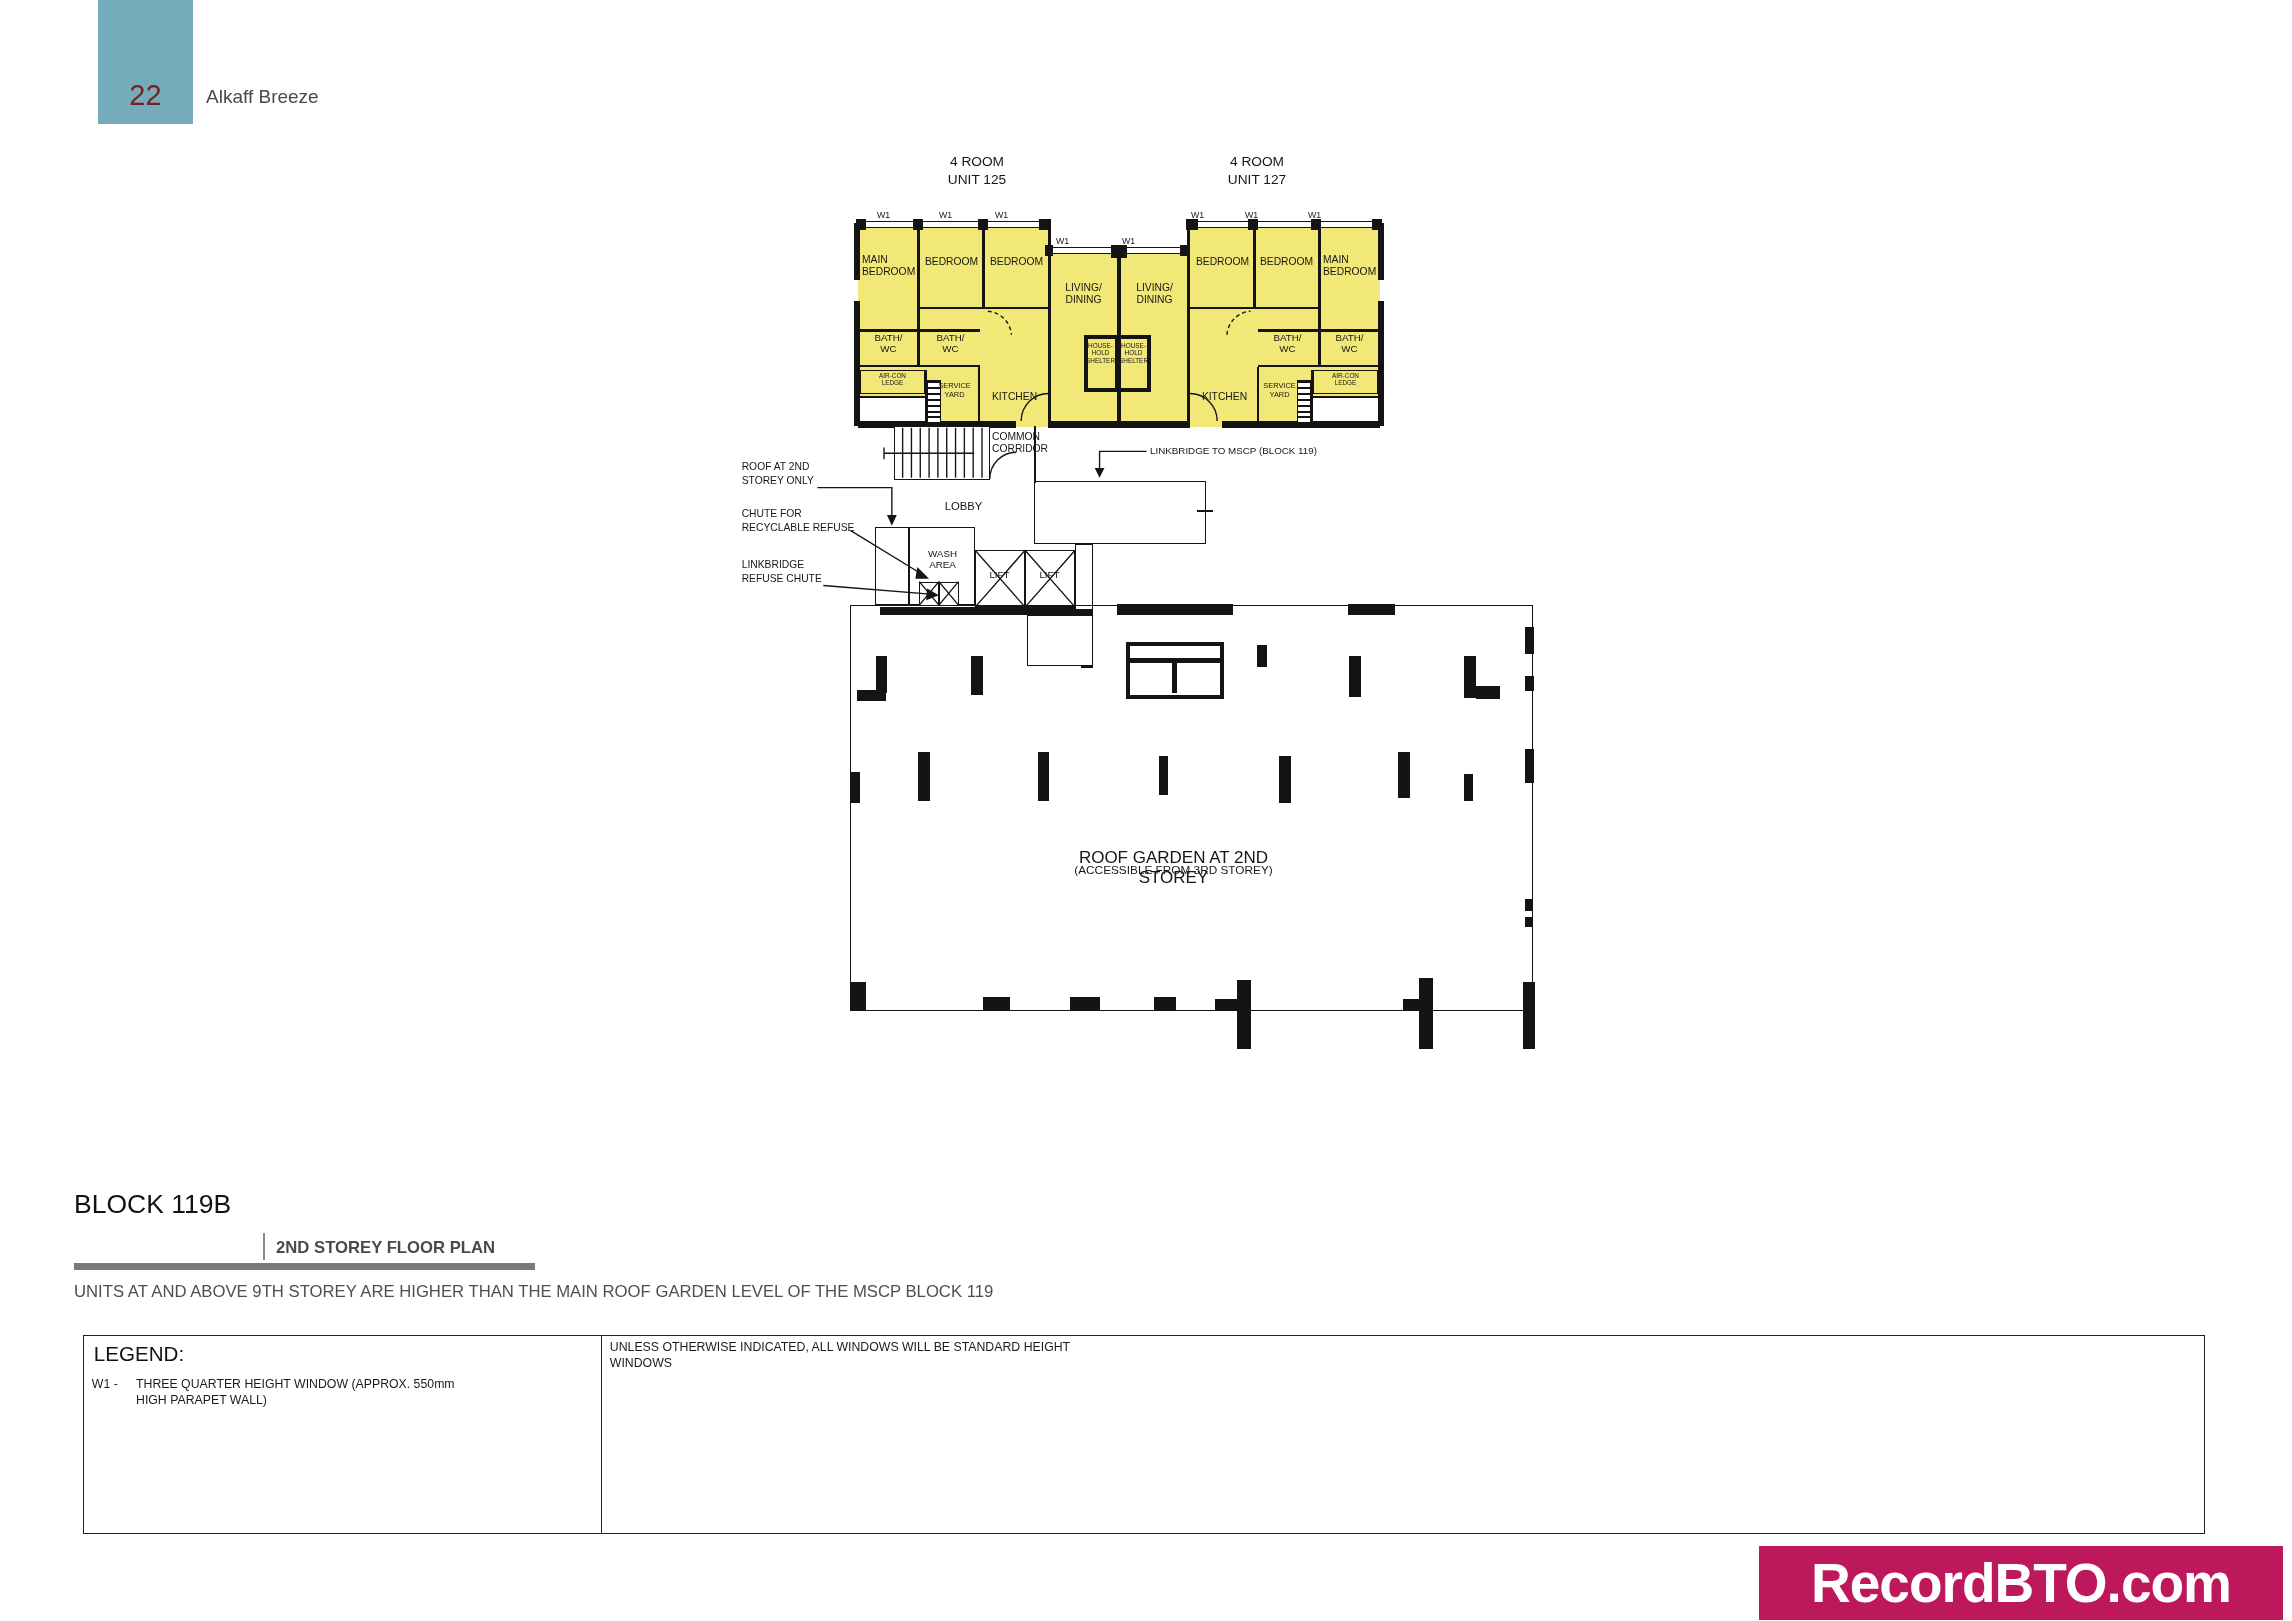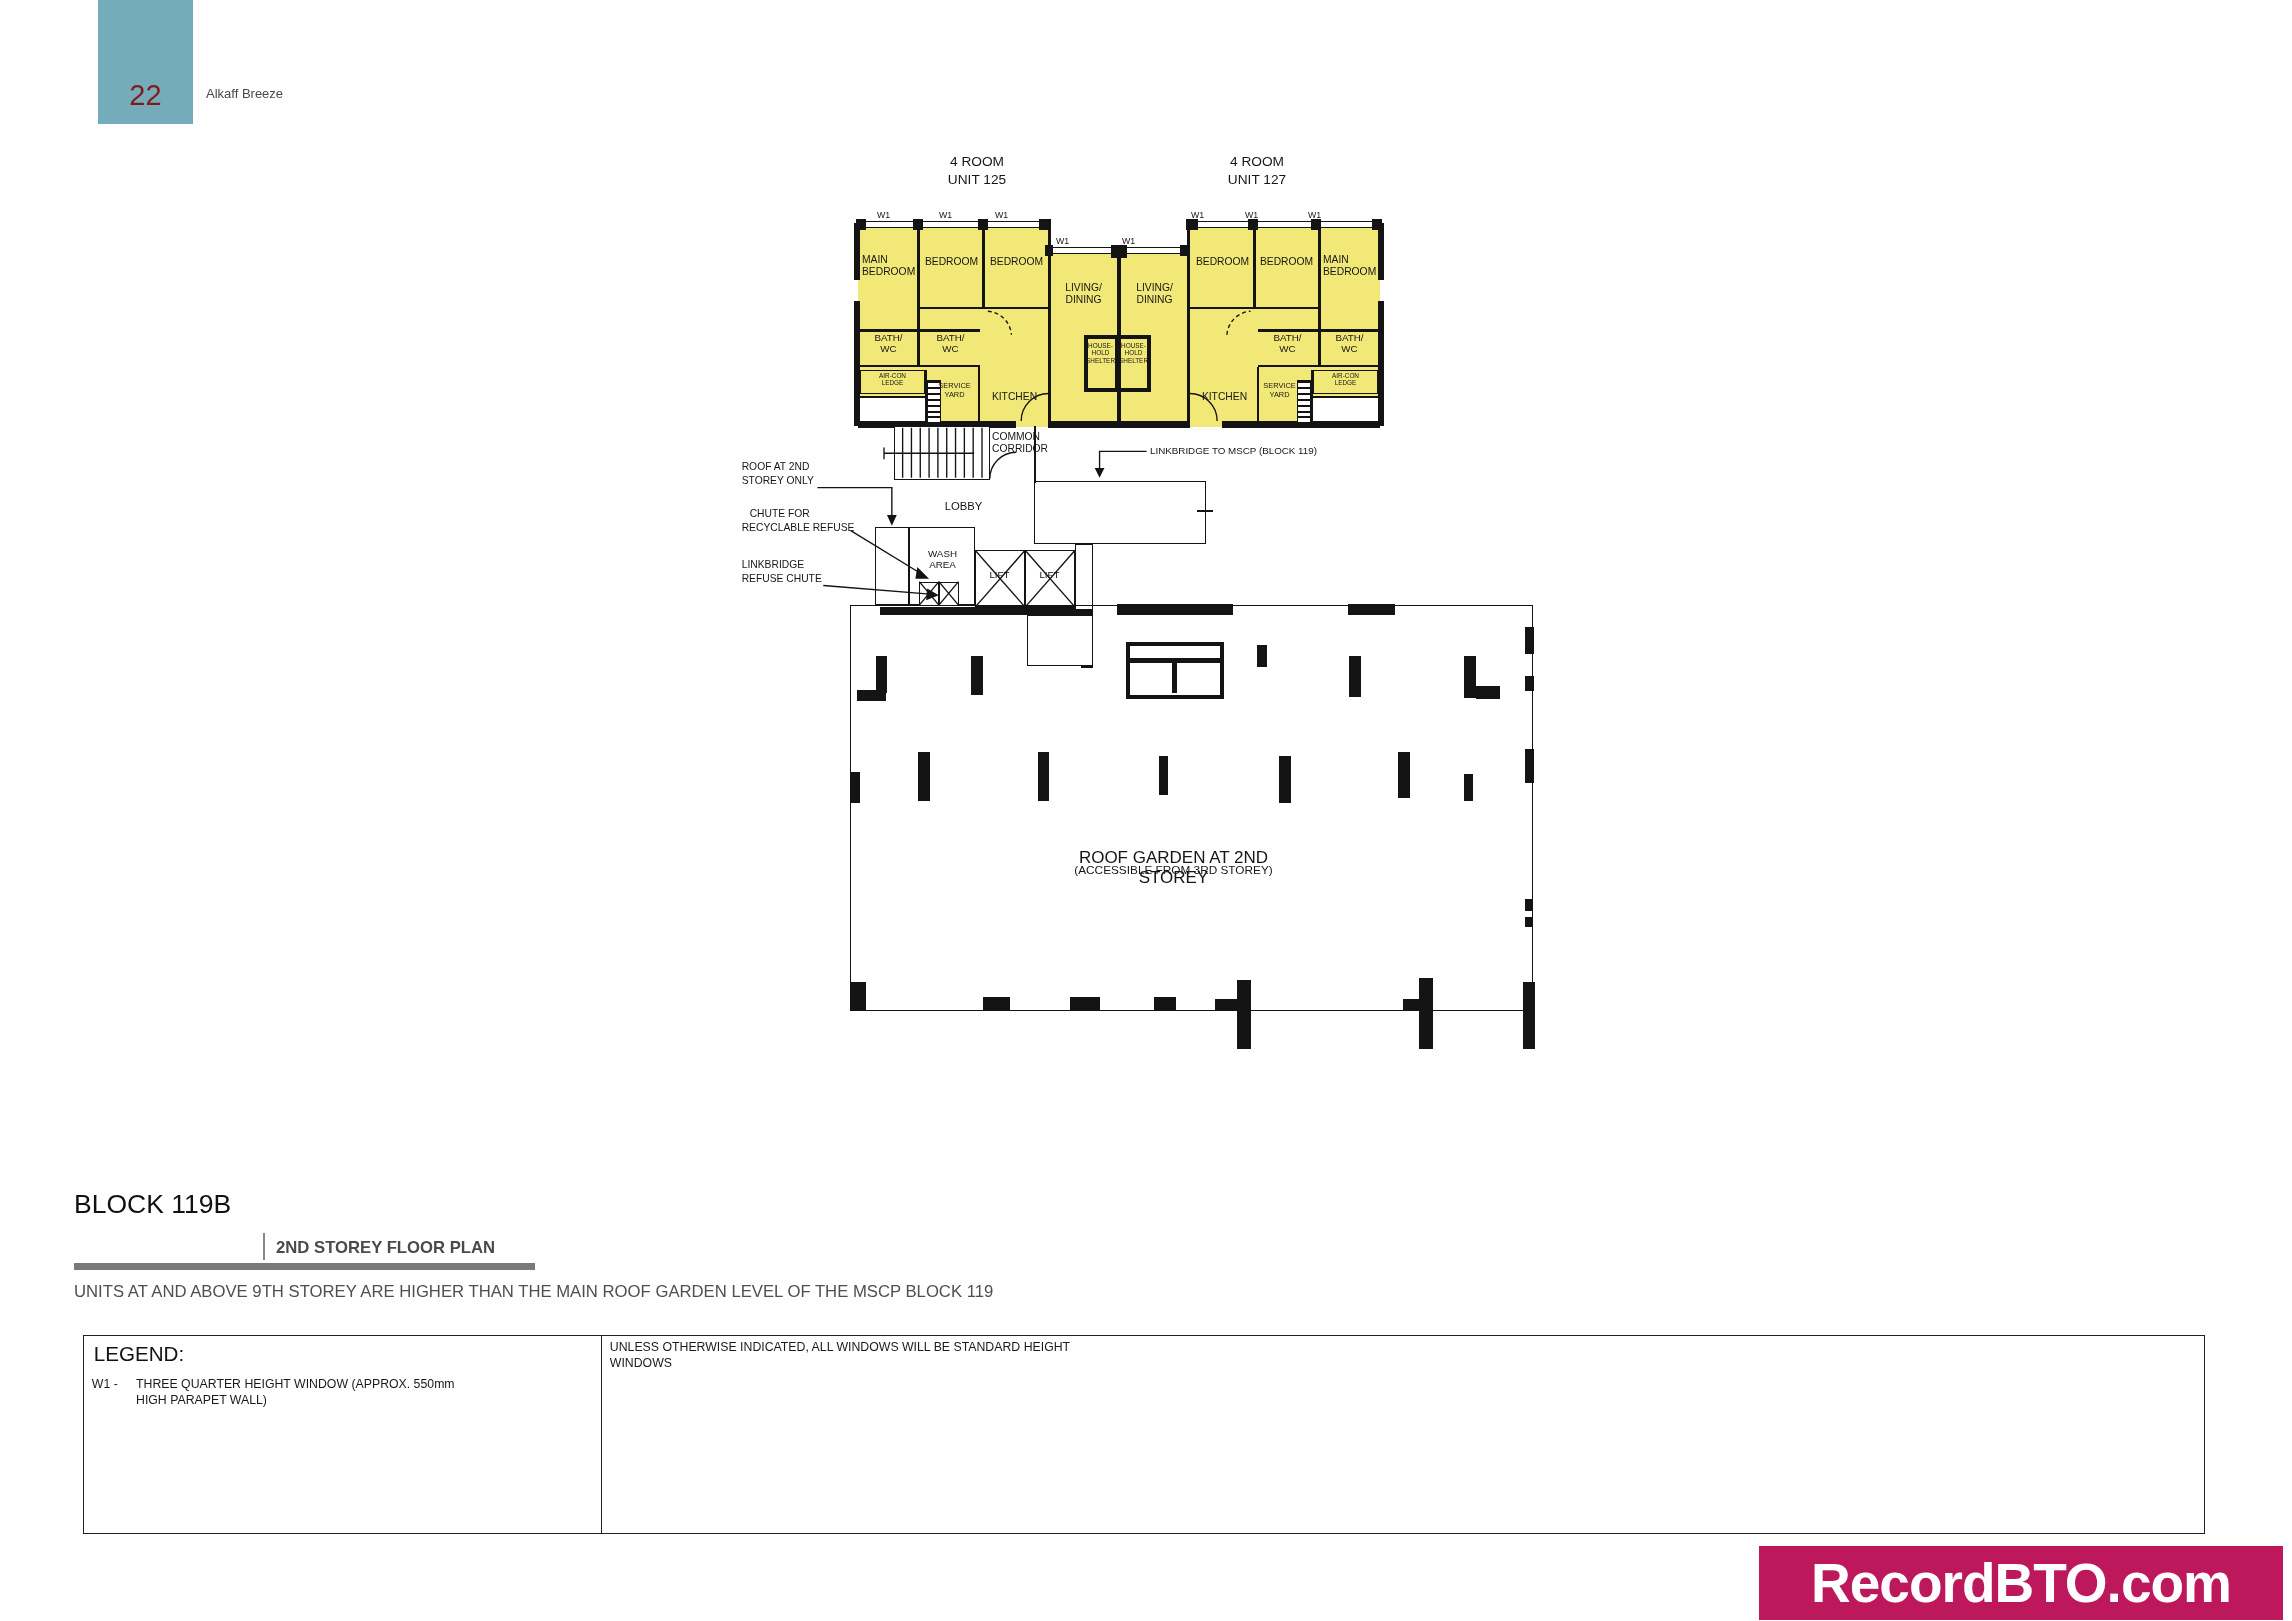--- a/index.html
+++ b/index.html
@@ -2,21 +2,21 @@
 <html><head>
 <meta charset="utf-8">
 <style>
   html,body{margin:0;padding:0;background:#e8e8e8;}
   #page{position:relative;width:2293px;height:1621px;background:#ffffff;overflow:hidden;
         font-family:"Liberation Sans", sans-serif;color:#1a1a1a;}
   .abs{position:absolute;}
   
   #corner-box{position:absolute;left:98px;top:0;width:95px;height:124px;background:#75acbb;}
   #page-number{position:absolute;left:0;right:0;bottom:11.8px;text-align:center;font-size:29px;color:#7f1d1d;}
-  #project-name{position:absolute;left:206px;top:86px;font-size:13px;color:#4a4a4a;}
+  #project-name{position:absolute;left:206px;top:86px;font-size:19px;color:#4a4a4a;}
   
   #plan{position:absolute;left:725px;top:127px;width:853px;height:970px;}
   .yellow{position:absolute;background:#f2e878;}
   .blk{position:absolute;background:#141414;}
   .box{position:absolute;border:1.5px solid #141414;box-sizing:border-box;}
   .box.fill{background:#fff;}
   .band{position:absolute;height:6.9px;background:#fff;border-top:1.5px solid #141414;border-bottom:1.5px solid #141414;box-sizing:border-box;}
   .duct{position:absolute;border:1.5px solid #141414;box-sizing:border-box;
         background:repeating-linear-gradient(180deg,#141414 0 2px,#ffffff 2px 5.9px);}
   .lbl{position:absolute;color:#161616;line-height:1.16;}
@@ -201,21 +201,21 @@
       <div class="lbl" style="left: 267px; top: 304px; width: 86px; font-size: 10.3px;">COMMON CORRIDOR</div>
       <div class="lbl c" style="left: 209px; top: 373px; width: 59px; font-size: 11.3px;">LOBBY</div>
       <div class="lbl c" style="left: 193px; top: 421px; width: 49px; font-size: 9.8px;">WASH AREA</div>
       <div class="lbl c" style="left: 255px; top: 442px; width: 39px; font-size: 9.8px;">LIFT</div>
       <div class="lbl c" style="left: 305px; top: 442px; width: 39px; font-size: 9.8px;">LIFT</div>
       <div class="lbl" style="left: 425px; top: 318px; width: 274px; font-size: 9.8px;">LINKBRIDGE TO MSCP (BLOCK 119)</div>
       <div class="lbl c" style="left: 321px; top: 721px; width: 255px; font-size: 17px;">ROOF GARDEN AT 2ND STOREY</div>
       <div class="lbl c" style="left: 321px; top: 737px; width: 255px; font-size: 11.8px;">(ACCESSIBLE FROM 3RD STOREY)</div>
       <div class="lbl" style="left: 16.7px; top: 334px; width: 127px; font-size: 10.3px;">ROOF AT 2ND</div>
       <div class="lbl" style="left: 16.7px; top: 348px; width: 127px; font-size: 10.3px;">STOREY ONLY</div>
-      <div class="lbl" style="left: 16.7px; top: 381px; width: 137px; font-size: 10.3px; margin-left: 8px;">CHUTE FOR</div>
+      <div class="lbl" style="left: 16.7px; top: 381px; width: 137px; font-size: 10.3px;">CHUTE FOR</div>
       <div class="lbl" style="left: 16.7px; top: 395px; width: 137px; font-size: 10.3px;">RECYCLABLE REFUSE</div>
       <div class="lbl" style="left: 16.7px; top: 432px; width: 137px; font-size: 10.3px;">LINKBRIDGE</div>
       <div class="lbl" style="left: 16.7px; top: 446px; width: 137px; font-size: 10.3px;">REFUSE CHUTE</div>
       <svg id="plan-svg" width="853" height="970" viewBox="0 0 870 990">
         <g stroke="#141414" stroke-width="1.4" fill="none">
           <line x1="181" y1="307" x2="181" y2="358"></line>
           <line x1="190" y1="307" x2="190" y2="358"></line>
           <line x1="199" y1="307" x2="199" y2="358"></line>
           <line x1="208" y1="307" x2="208" y2="358"></line>
           <line x1="217" y1="307" x2="217" y2="358"></line>

